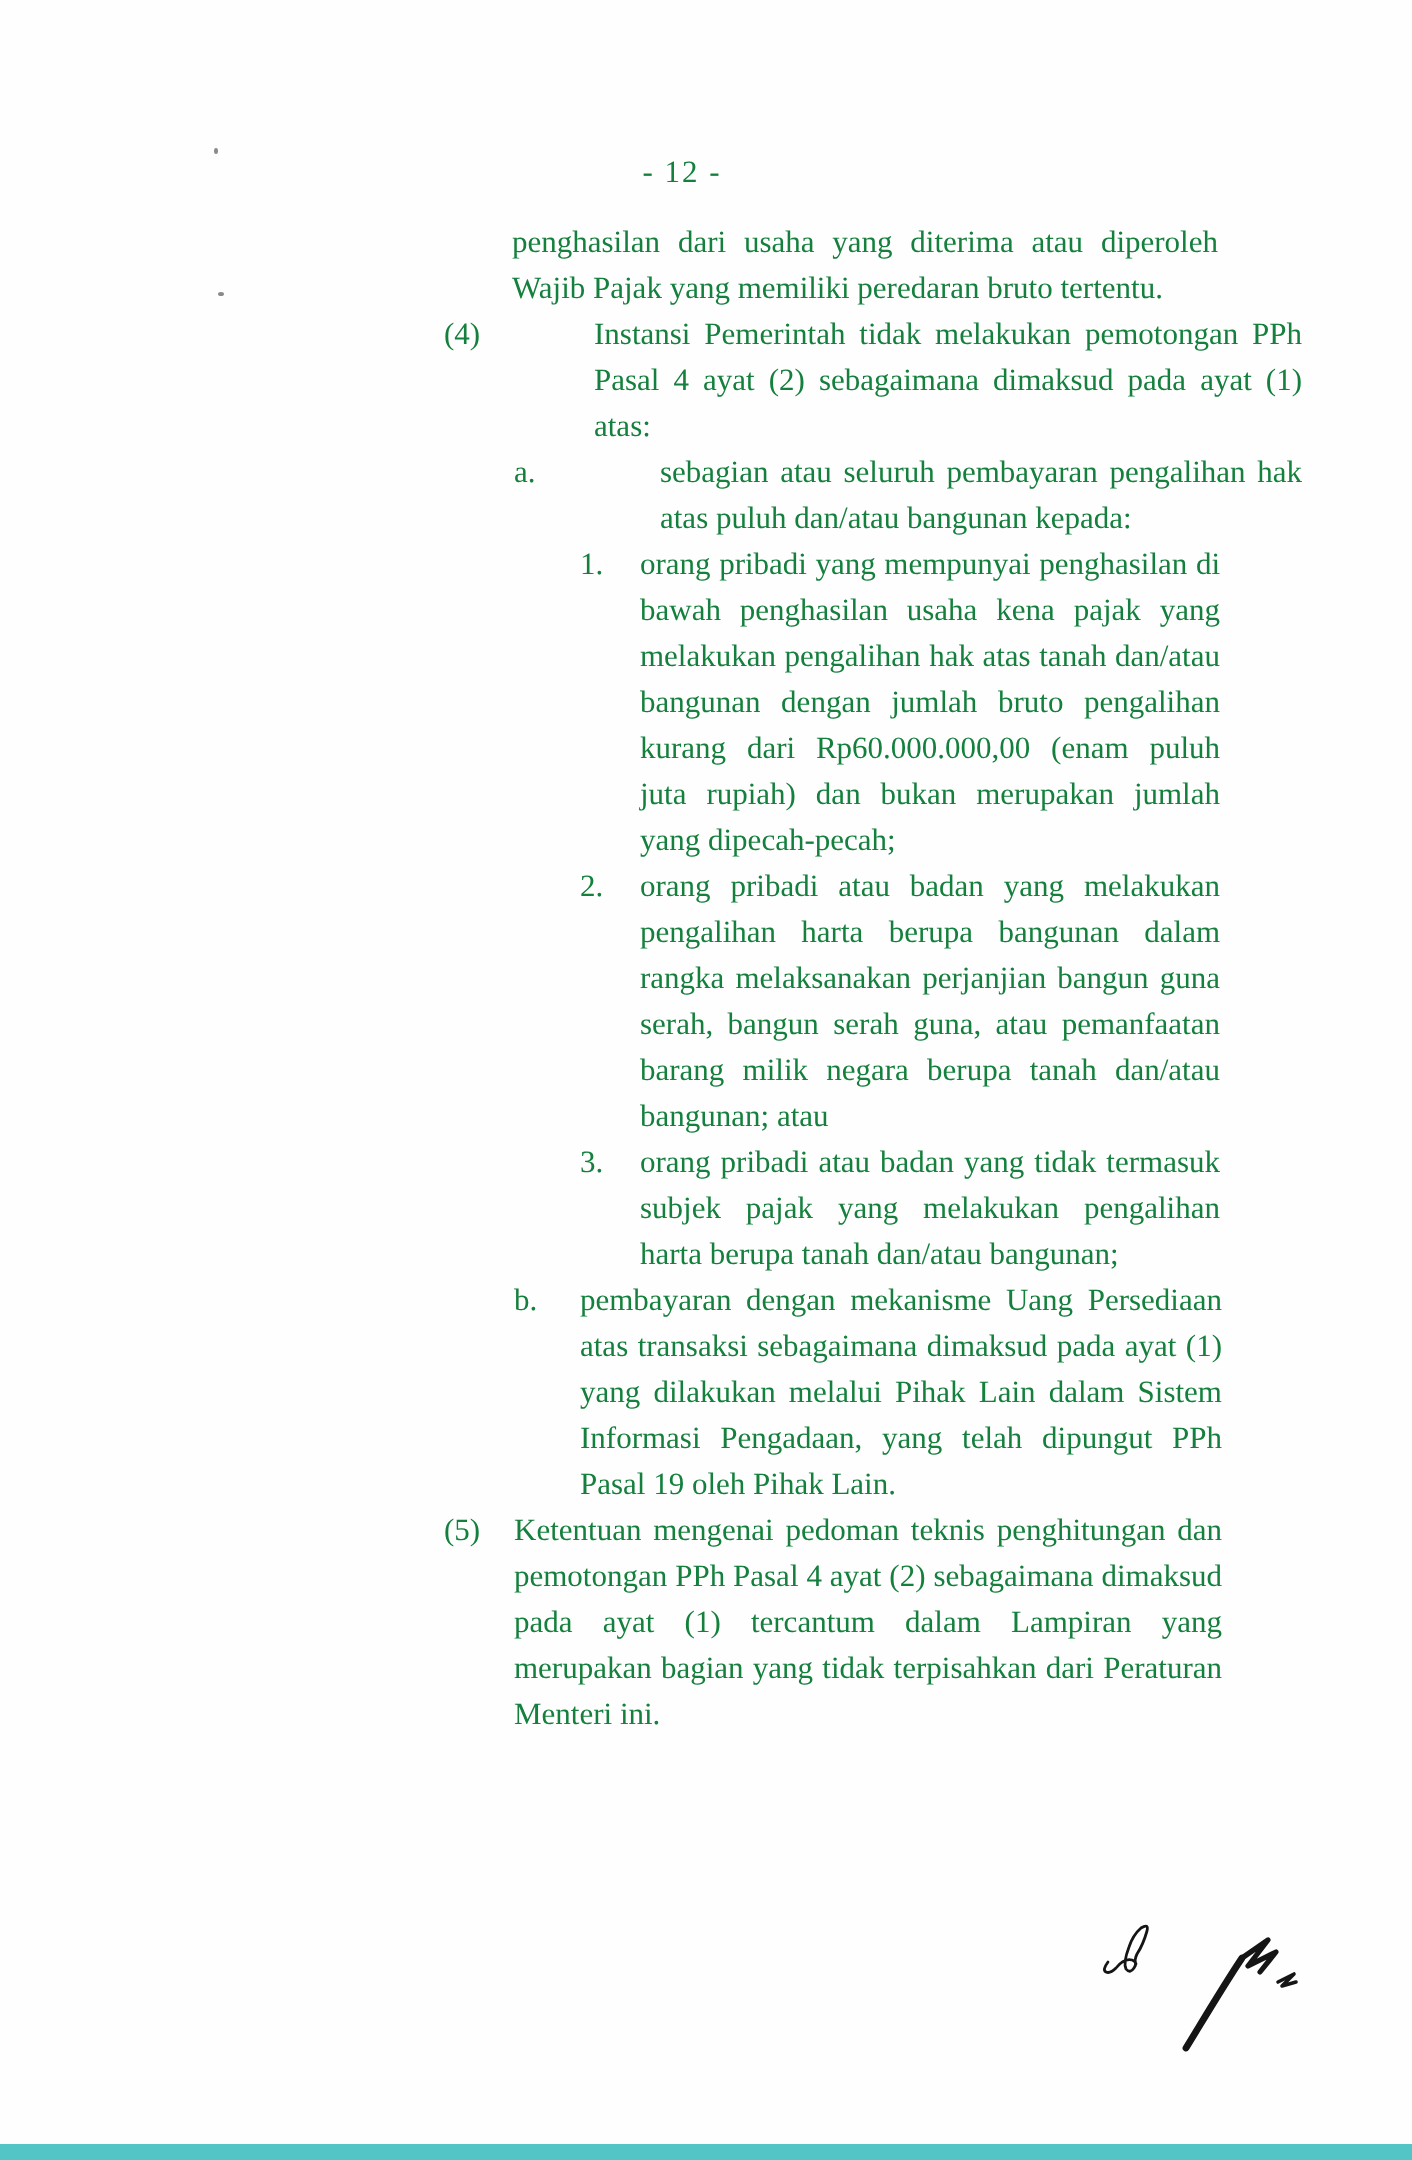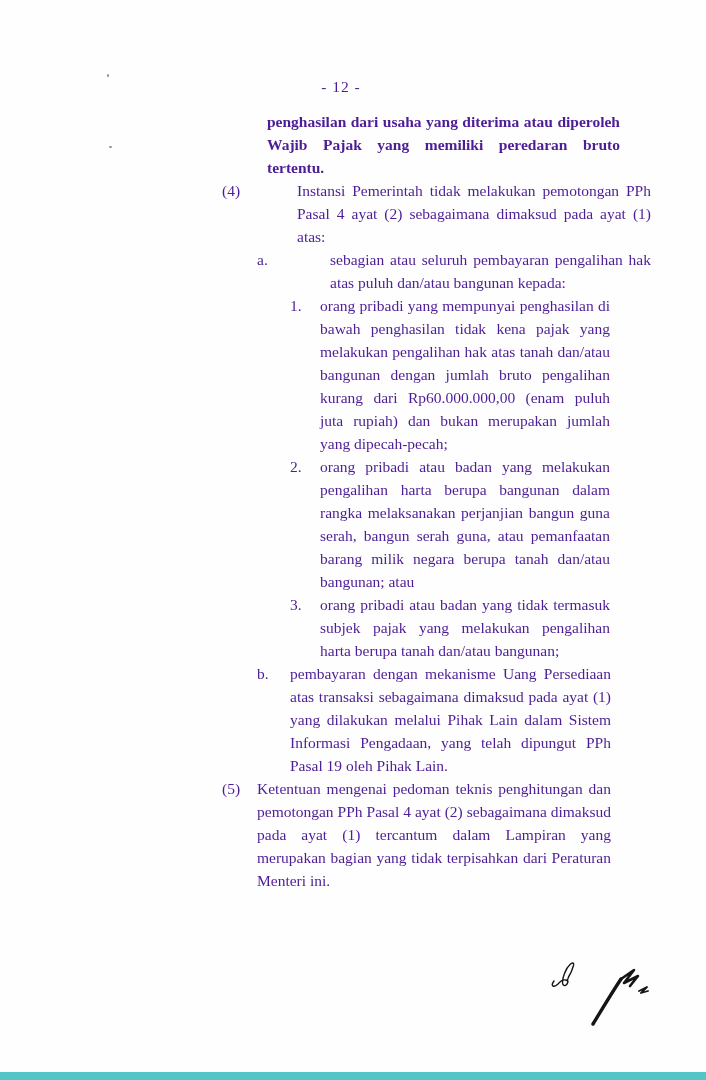--- a/index.html
+++ b/index.html
@@ -2,35 +2,35 @@
 <html><head>
 <meta charset="utf-8">
 <style>
   html,body{margin:0;padding:0;background:#e8e8e8;}
   .page{
     position:relative;
     width:706px;height:1080px;
     margin:0 auto;
     background:#fefefe;
     font-family:"Liberation Serif","DejaVu Serif",serif;
-    color:#4c1d95;
+    color:#15803d;
     overflow:hidden;
   }
   .pagenum{
     position:absolute;top:78px;left:0;width:100%;
     text-align:center;
     font-size:15.5px;letter-spacing:1px;
     transform:translateX(-12px);
   }
   .content{
     position:absolute;top:110px;left:222px;width:390px;
     font-size:15.5px;line-height:23px;
     text-align:justify;
   }
-  .cont-par{margin-left:45px;width:353px;font-weight:bold;}
+  .cont-par{margin-left:34px;width:353px;}
   .li{display:flex;align-items:flex-start;}
   .li .marker{flex:none;text-align:left;}
   .m0{width:35px;}
   .b0{width:354px;}
   .m1{width:33px;}
   .b1{width:321px;}
   .m2{width:30px;}
   .b2{width:290px;}
   .lead{width:100%;margin-left:40px;}
   .speck{position:absolute;background:#8a8a8a;border-radius:50%;}
@@ -61,21 +61,21 @@
       <div class="b0">
         <div class="lead">Instansi Pemerintah tidak melakukan pemotongan PPh Pasal 4 ayat (2) sebagaimana dimaksud pada ayat (1) atas:</div>
 
         <div class="li">
           <span class="marker m1">a.</span>
           <div class="b1">
             <div class="lead">sebagian atau seluruh pembayaran pengalihan hak atas puluh dan/atau bangunan kepada:</div>
 
             <div class="li">
               <span class="marker m2">1.</span>
-              <div class="b2">orang pribadi yang mempunyai penghasilan di bawah penghasilan tidak kena pajak yang melakukan pengalihan hak atas tanah dan/atau bangunan dengan jumlah bruto pengalihan kurang dari Rp60.000.000,00 (enam puluh juta rupiah) dan bukan merupakan jumlah yang dipecah-pecah;</div>
+              <div class="b2">orang pribadi yang mempunyai penghasilan di bawah penghasilan usaha kena pajak yang melakukan pengalihan hak atas tanah dan/atau bangunan dengan jumlah bruto pengalihan kurang dari Rp60.000.000,00 (enam puluh juta rupiah) dan bukan merupakan jumlah yang dipecah-pecah;</div>
             </div>
 
             <div class="li">
               <span class="marker m2">2.</span>
               <div class="b2">orang pribadi atau badan yang melakukan pengalihan harta berupa bangunan dalam rangka melaksanakan perjanjian bangun guna serah, bangun serah guna, atau pemanfaatan barang milik negara berupa tanah dan/atau bangunan; atau</div>
             </div>
 
             <div class="li">
               <span class="marker m2">3.</span>
               <div class="b2">orang pribadi atau badan yang tidak termasuk subjek pajak yang melakukan pengalihan harta berupa tanah dan/atau bangunan;</div>

